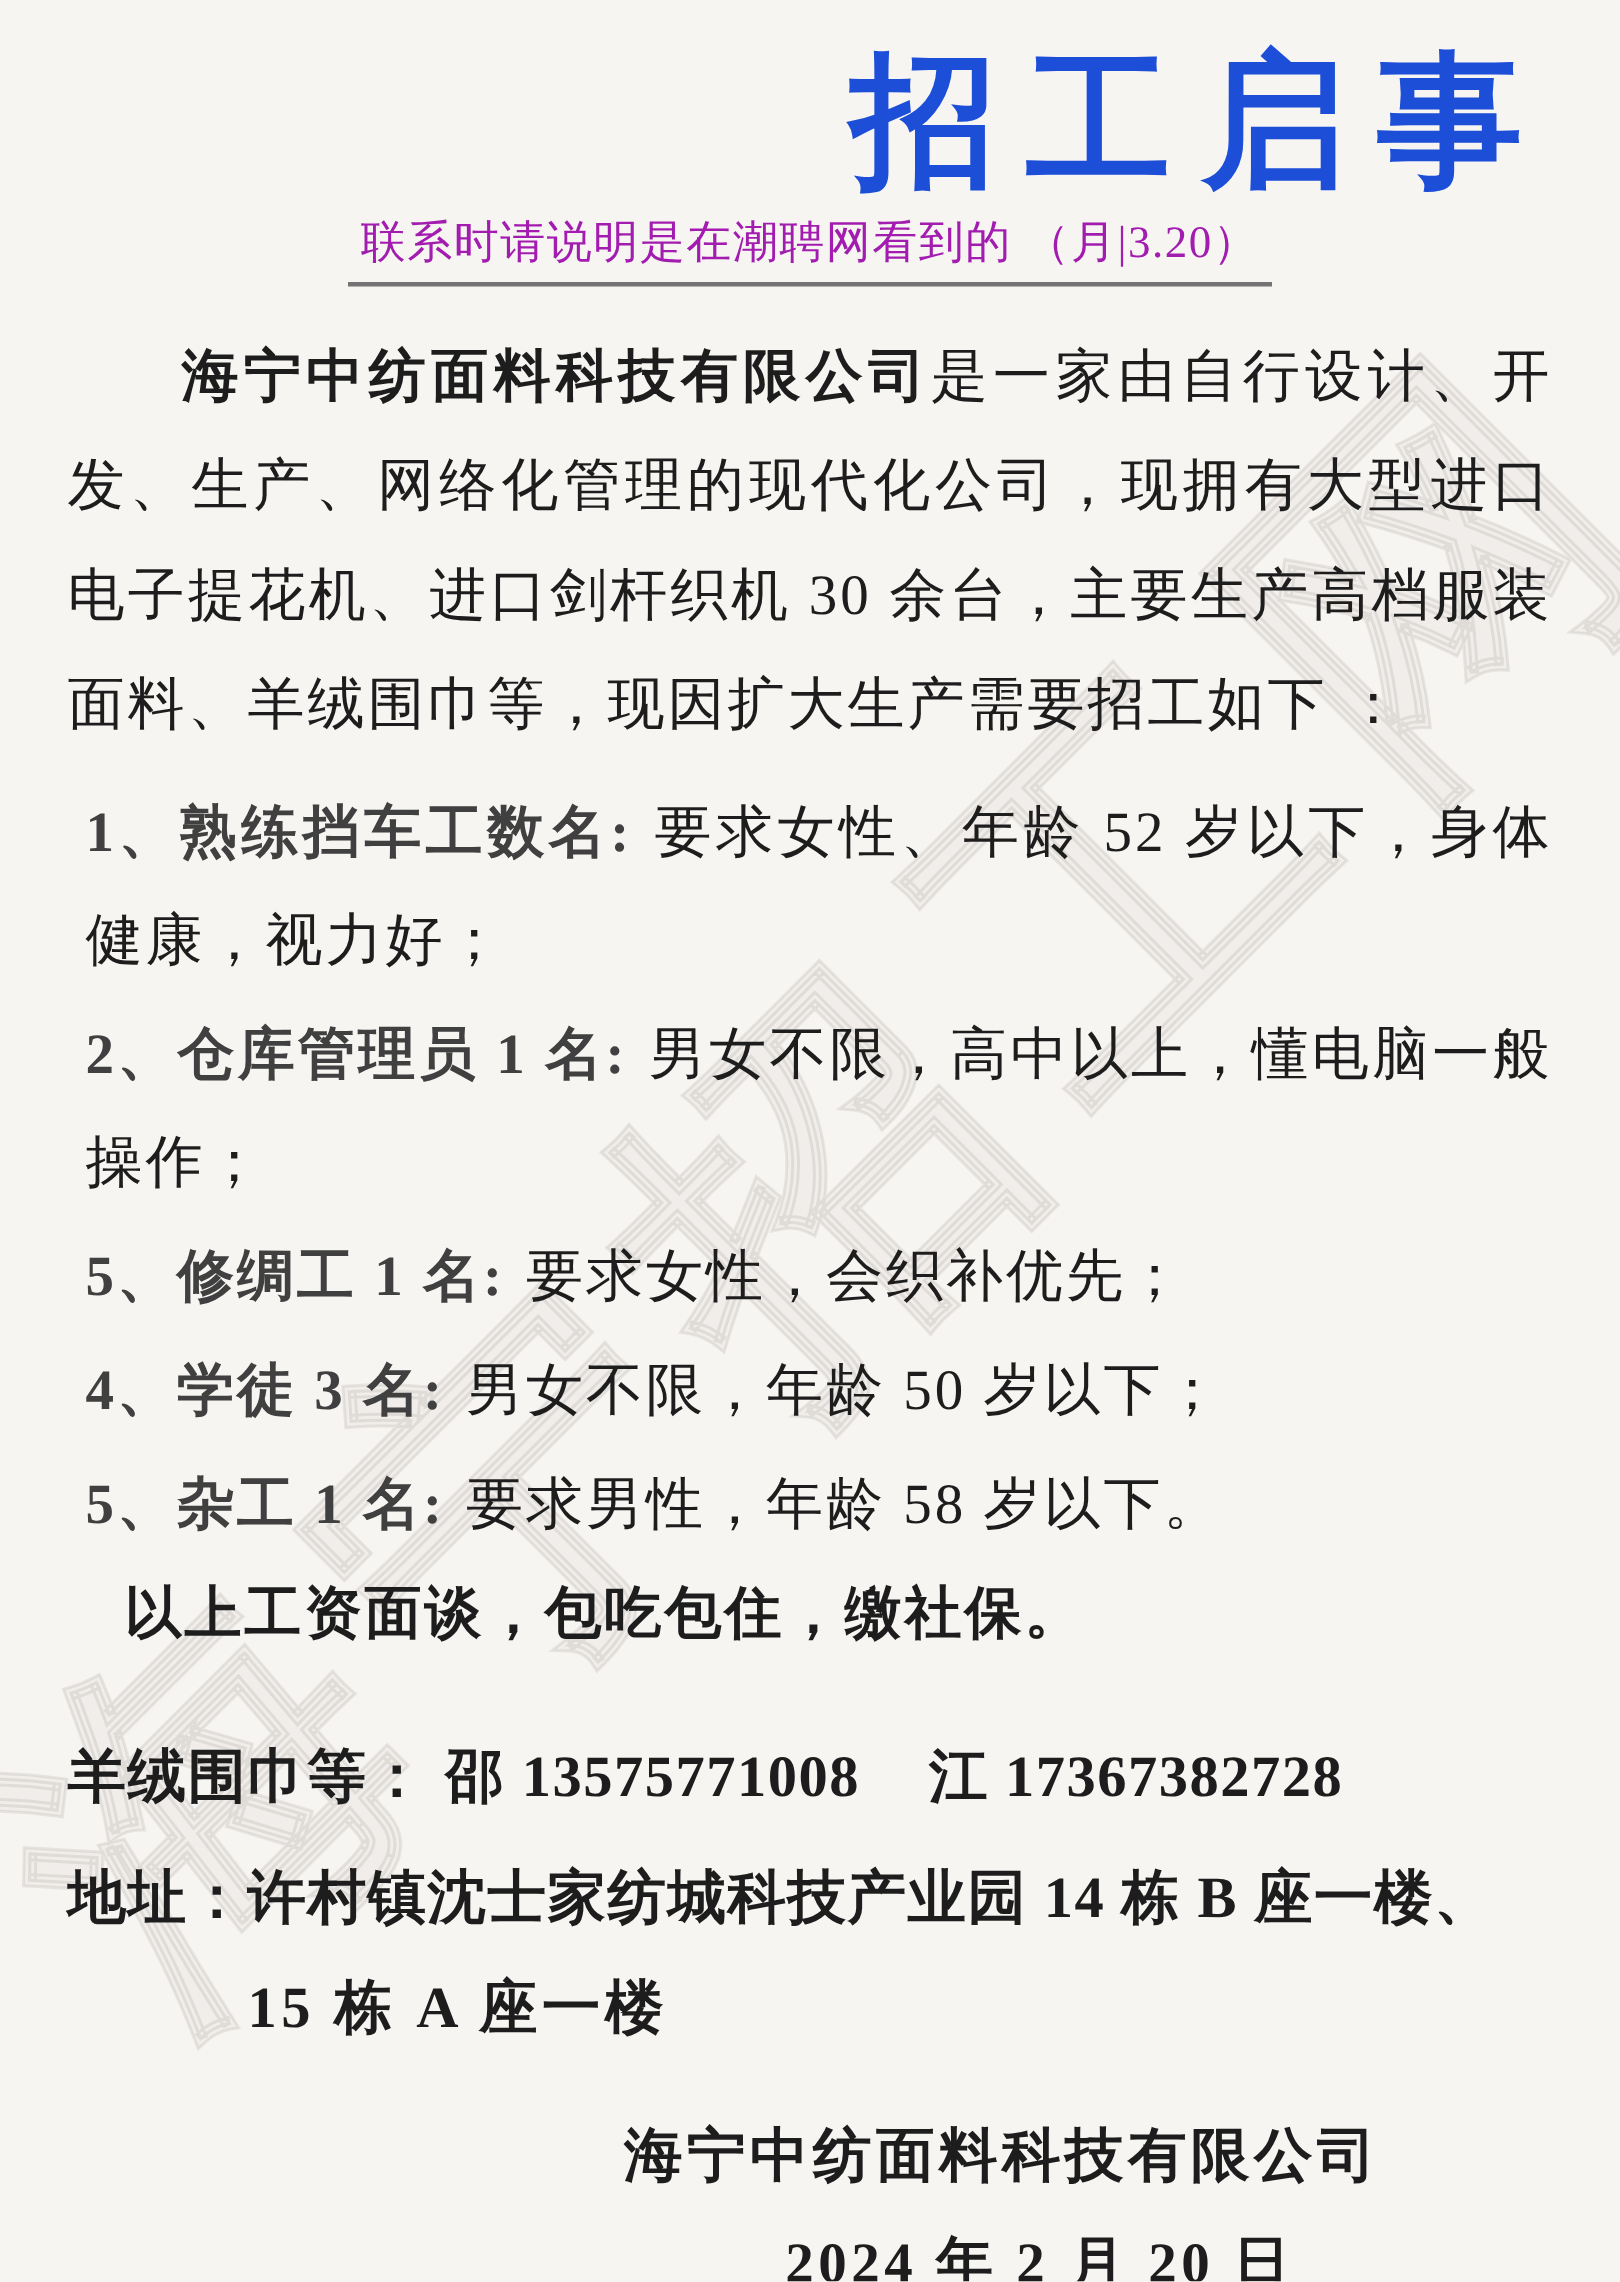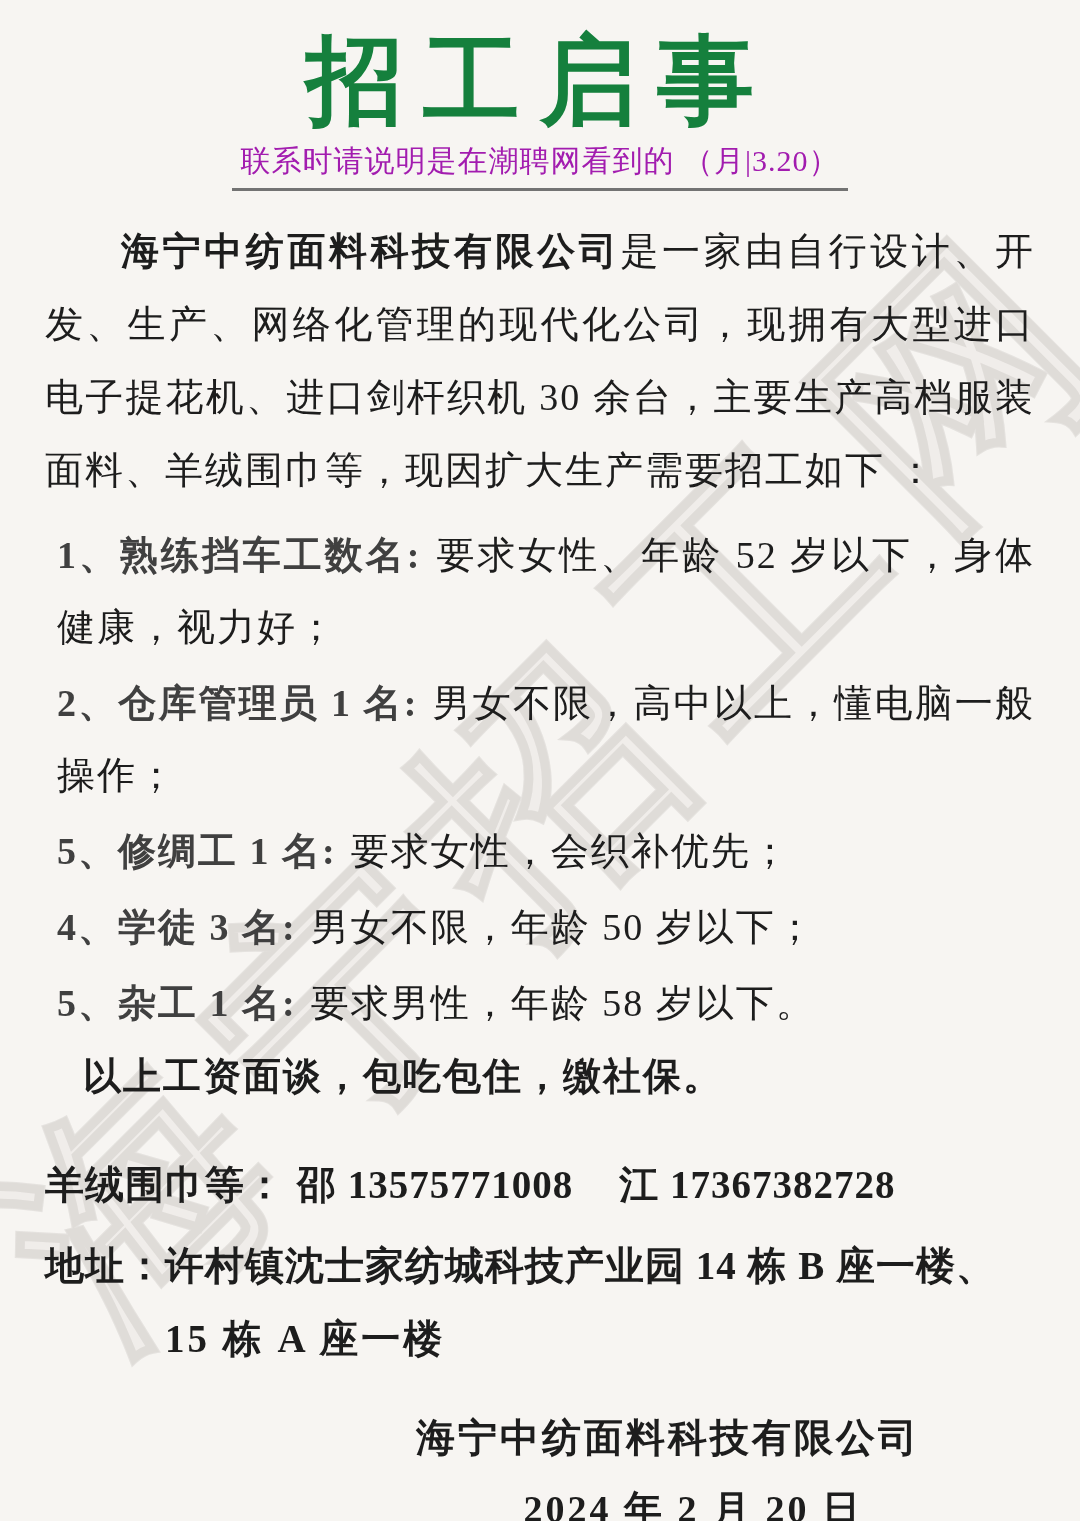--- a/index.html
+++ b/index.html
@@ -39,26 +39,26 @@
     letter-spacing: 38px;
     color: rgba(150, 145, 138, 0.07);
     -webkit-text-stroke: 2px rgba(150, 145, 138, 0.18);
   }
   .content {
     position: relative;
     z-index: 1;
   }
   .title {
     margin: 0;
-    text-align: center;
+    text-align: right;
     font-size: 97px;
     font-weight: bold;
     letter-spacing: 20px;
     line-height: 1.12;
-    color: #15803d;
+    color: #1d4ed8;
   }
   .subtitle-row {
     text-align: center;
     margin-top: 4px;
   }
   .subtitle {
     display: inline-block;
     font-size: 30px;
     letter-spacing: 1px;
     color: #a21caf;

